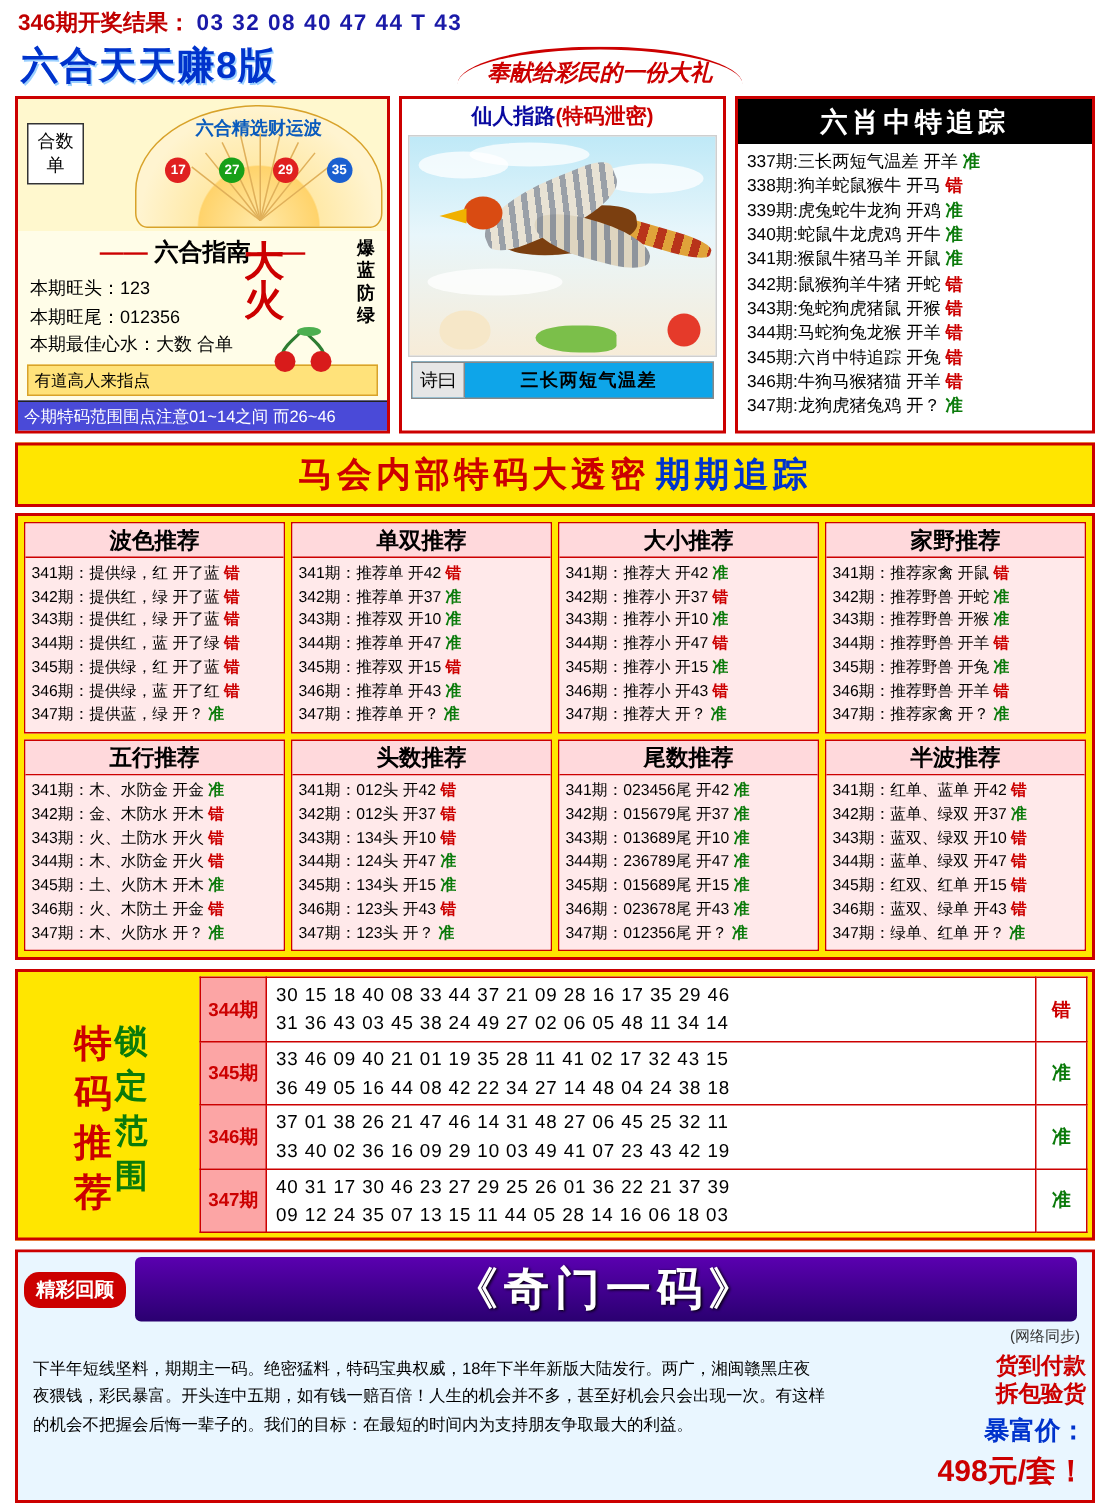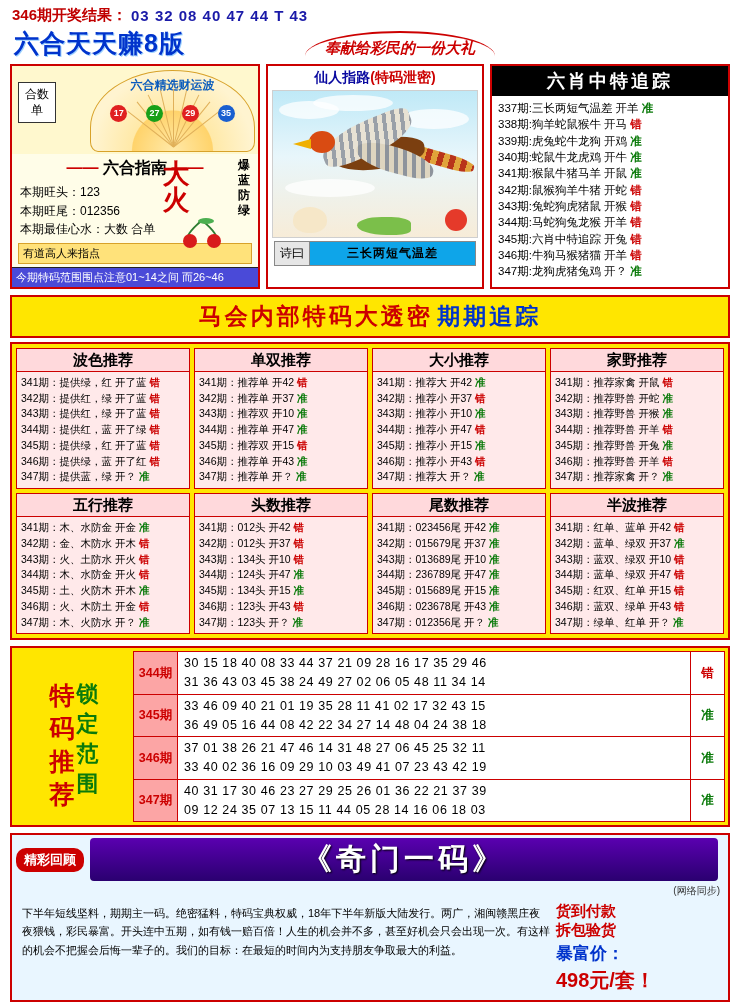--- a/index.html
+++ b/index.html
@@ -234,21 +234,21 @@
     flex: 1; text-align: center; font-size: 30px; font-weight: bold; color: #ffffff;
     background: linear-gradient(#5a00b0,#2a0070);
     margin: 0 6px; letter-spacing: 4px;
     border-radius: 4px;
     text-shadow: 1px 1px 2px #000;
     padding: 1px 0;
   }
   .bot-sub { text-align: right; font-size: 10px; color: #333; padding: 0 8px 2px 0; }
   .bot-body { display: flex; padding: 2px 4px 6px 4px; }
   .bot-text { flex: 1; font-size: 11px; line-height: 1.65; color: #000; padding: 2px 6px; }
-  .bot-right { width: 168px; text-align: left; }
+  .bot-right { width: 168px; text-align: right; }
   .bot-right .l1 { font-size: 15px; font-weight: bold; color: #cc0000; line-height: 1.25; }
   .bot-right .l2 { font-size: 17px; font-weight: bold; color: #0033cc; margin-top: 2px;}
   .bot-right .l3 { font-size: 20px; font-weight: bold; color: #cc0000; margin-top: 2px;}
 </style>
 </head>
 <body>
 
 <div class="page">
 
   <div class="topline">

